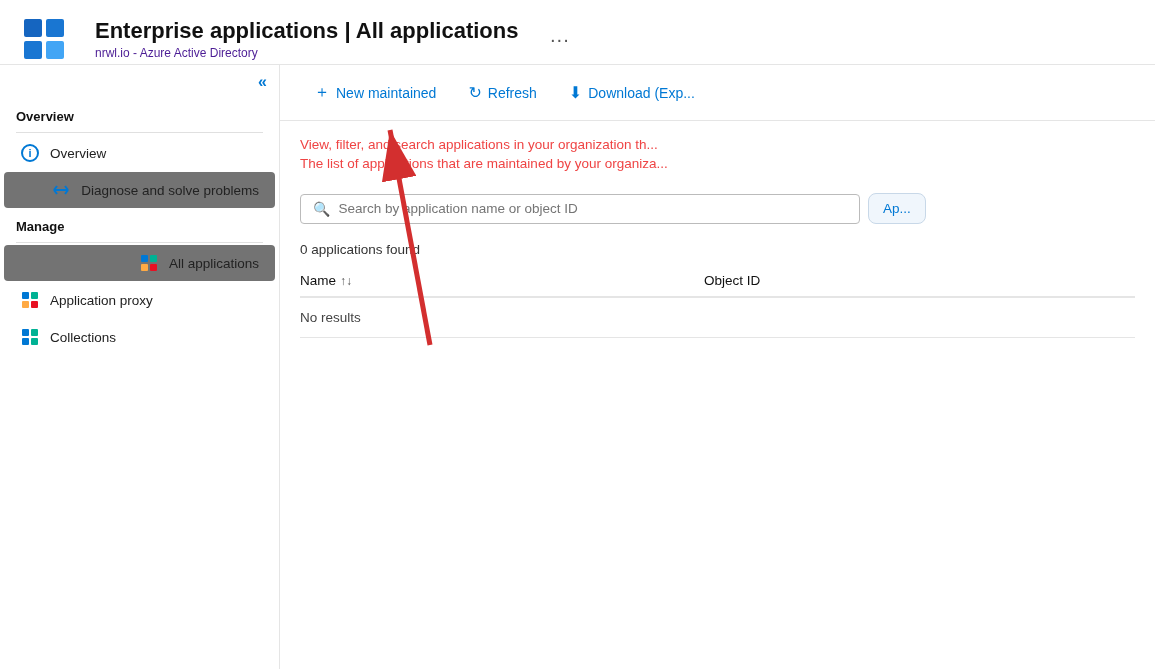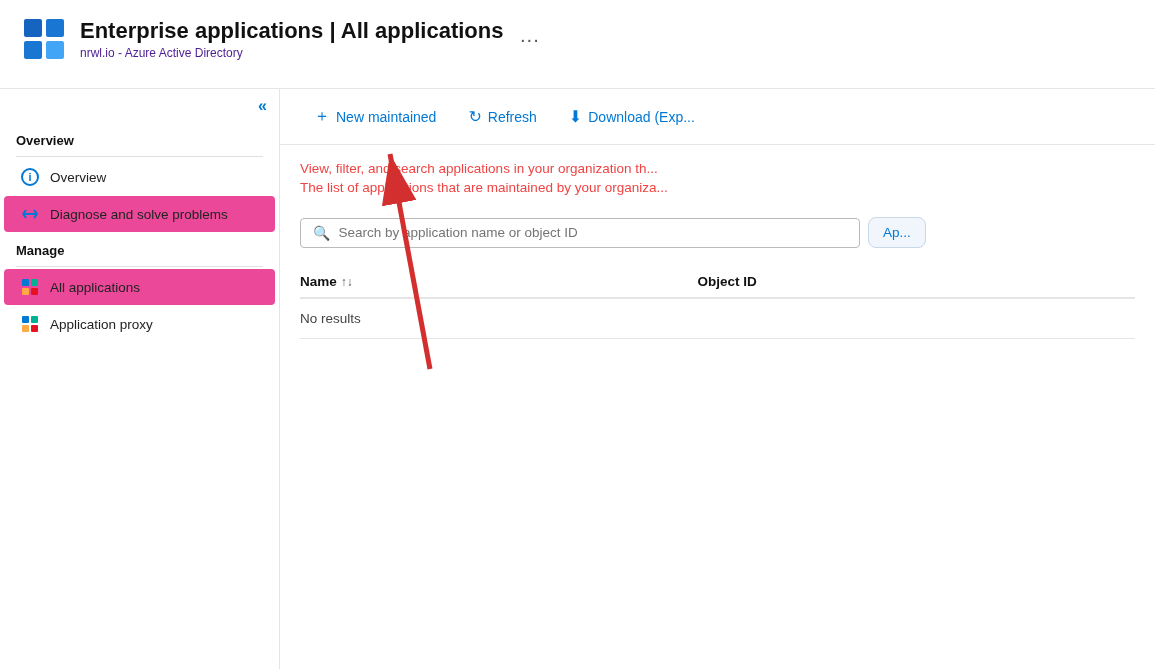--- a/index.html
+++ b/index.html
@@ -1,42 +1,42 @@
 <!DOCTYPE html>
 <html><head>
   <meta charset="utf-8">
   <style>
     * { box-sizing: border-box; margin: 0; padding: 0; }
     body { font-family: 'Segoe UI', sans-serif; background: #fff; color: #222; font-size: 14px; overflow: hidden; }
 
     .app-container { display: flex; flex-direction: column; height: 669px; width: 1155px; }
 
     
-    .header { display: flex; align-items: center; padding: 18px 24px 28px 24px; border-bottom: 1px solid #e5e5e5; }
+    .header { display: flex; align-items: center; padding: 18px 24px 4px 24px; border-bottom: 1px solid #e5e5e5; gap: 15px; }
     .header-logo { display: grid; grid-template-columns: 1fr 1fr; grid-template-rows: 1fr 1fr; gap: 4px; margin-right: 16px; flex-shrink: 0; }
     .logo-sq { width: 18px; height: 18px; border-radius: 2px; }
     .logo-sq-1 { background: #1565c0; }
     .logo-sq-2 { background: #1976d2; }
     .logo-sq-3 { background: #1976d2; }
     .logo-sq-4 { background: #42a5f5; }
     .header-title-block {}
     .header-title { font-size: 22px; font-weight: 600; color: #111; }
     .header-subtitle { font-size: 12px; color: #4c1d95; margin-top: 2px; }
     .header-more { margin-left: 16px; font-size: 20px; color: #555; cursor: pointer; }
 
     
     .main-layout { display: flex; flex: 1; overflow: hidden; }
 
     
     .sidebar { width: 280px; flex-shrink: 0; border-right: 1px solid #e5e5e5; overflow-y: auto; padding: 0; background: #fff; }
     .sidebar-collapse-btn { display: flex; justify-content: flex-end; padding: 8px 12px; cursor: pointer; color: #0078d4; font-size: 16px; font-weight: bold; }
     .sidebar-section-title { font-size: 13px; font-weight: 600; color: #111; padding: 10px 16px 6px 16px; }
     .sidebar-divider { border: none; border-top: 1px solid #e0e0e0; margin: 2px 16px 2px 16px; }
     .sidebar-item { display: flex; align-items: center; padding: 8px 16px; cursor: pointer; border-radius: 4px; margin: 1px 4px; }
-    .sidebar-item.active { background: #ec4899; }
+    .sidebar-item.active { background: #737373; justify-content: flex-end; }
     .sidebar-item-icon { width: 20px; height: 20px; margin-right: 10px; flex-shrink: 0; display: flex; align-items: center; justify-content: center; }
     .sidebar-item-label { font-size: 13.5px; color: #222; }
 
     
     .icon-info { width: 18px; height: 18px; border-radius: 50%; border: 2px solid #0078d4; color: #0078d4; font-size: 11px; font-weight: bold; display: flex; align-items: center; justify-content: center; }
     
     .icon-grid { display: grid; grid-template-columns: 1fr 1fr; gap: 2px; width: 16px; height: 16px; }
     .icon-grid-cell { border-radius: 1px; }
     .icon-grid-cell-1 { background: #0078d4; }
     .icon-grid-cell-2 { background: #00b294; }
@@ -62,21 +62,21 @@
     .search-input { border: none; outline: none; font-size: 13.5px; color: #888; width: 100%; font-family: 'Segoe UI', sans-serif; }
     .apply-btn { padding: 7px 14px; background: #f0f6fc; border: 1px solid #c8d8e8; border-radius: 8px; color: #0078d4; font-size: 13.5px; cursor: pointer; font-family: 'Segoe UI', sans-serif; }
 
     
     .results-area { padding: 8px 20px; }
     .results-count { font-size: 13.5px; color: #333; margin-bottom: 8px; }
 
     
     .table { width: 100%; border-collapse: collapse; }
     .table-header { border-bottom: 2px solid #e5e5e5; }
-    .table-header th { text-align: left; font-size: 13.5px; font-weight: 700; color: #111; padding: 8px 12px 8px 0; }
+    .table-header th { text-align: left; font-size: 13.5px; font-weight: 400; color: #111; padding: 8px 12px 8px 0; }
     .table-row td { padding: 12px 12px 12px 0; font-size: 13.5px; color: #444; border-bottom: 1px solid #e5e5e5; }
 
     
     .content-relative { position: relative; }
 
     
     .arrow-overlay {
       position: absolute;
       top: 0;
       left: 0;
@@ -154,20 +154,31 @@
             <rect x="1" y="1" width="7" height="7" rx="1" fill="#0078d4"></rect>
             <rect x="10" y="1" width="7" height="7" rx="1" fill="#00b294"></rect>
             <rect x="1" y="10" width="7" height="7" rx="1" fill="#ffaa44"></rect>
             <rect x="10" y="10" width="7" height="7" rx="1" fill="#e81123"></rect>
           </svg>
         </div>
         <span class="sidebar-item-label">Application proxy</span>
       </div>
 
 
+      <div class="sidebar-item">
+        <div class="sidebar-item-icon">
+          <svg width="18" height="18" viewBox="0 0 18 18">
+            <rect x="1" y="1" width="7" height="7" rx="1" fill="#0078d4"></rect>
+            <rect x="10" y="1" width="7" height="7" rx="1" fill="#00b294"></rect>
+            <rect x="1" y="10" width="7" height="7" rx="1" fill="#0078d4"></rect>
+            <rect x="10" y="10" width="7" height="7" rx="1" fill="#00b294"></rect>
+          </svg>
+        </div>
+        <span class="sidebar-item-label">Collections</span>
+      </div>
     </div>
 
     <div class="content content-relative">
 
       <svg class="arrow-overlay" xmlns="http://www.w3.org/2000/svg" viewBox="0 0 875 320">
         <defs>
           <marker id="arrowhead" markerWidth="10" markerHeight="7" refX="10" refY="3.5" orient="auto">
             <polygon points="0 0, 10 3.5, 0 7" fill="#d32f2f"></polygon>
           </marker>
         </defs>
@@ -197,20 +208,21 @@
 
       <div class="search-area">
         <div class="search-box">
           <span class="search-icon">🔍</span>
           <input class="search-input" type="text" placeholder="Search by application name or object ID" style="">
         </div>
         <button class="apply-btn">Ap...</button>
       </div>
 
       <div class="results-area">
+        <div class="results-count">0 applications found</div>
         <table class="table">
           <thead class="table-header">
             <tr>
               <th>
                 <div style="display:flex;align-items:center;gap:4px;">
                   <span>Name</span>
                   <span style="cursor:pointer;color:#555;font-size:12px;">↑↓</span>
                 </div>
               </th>
               <th>

